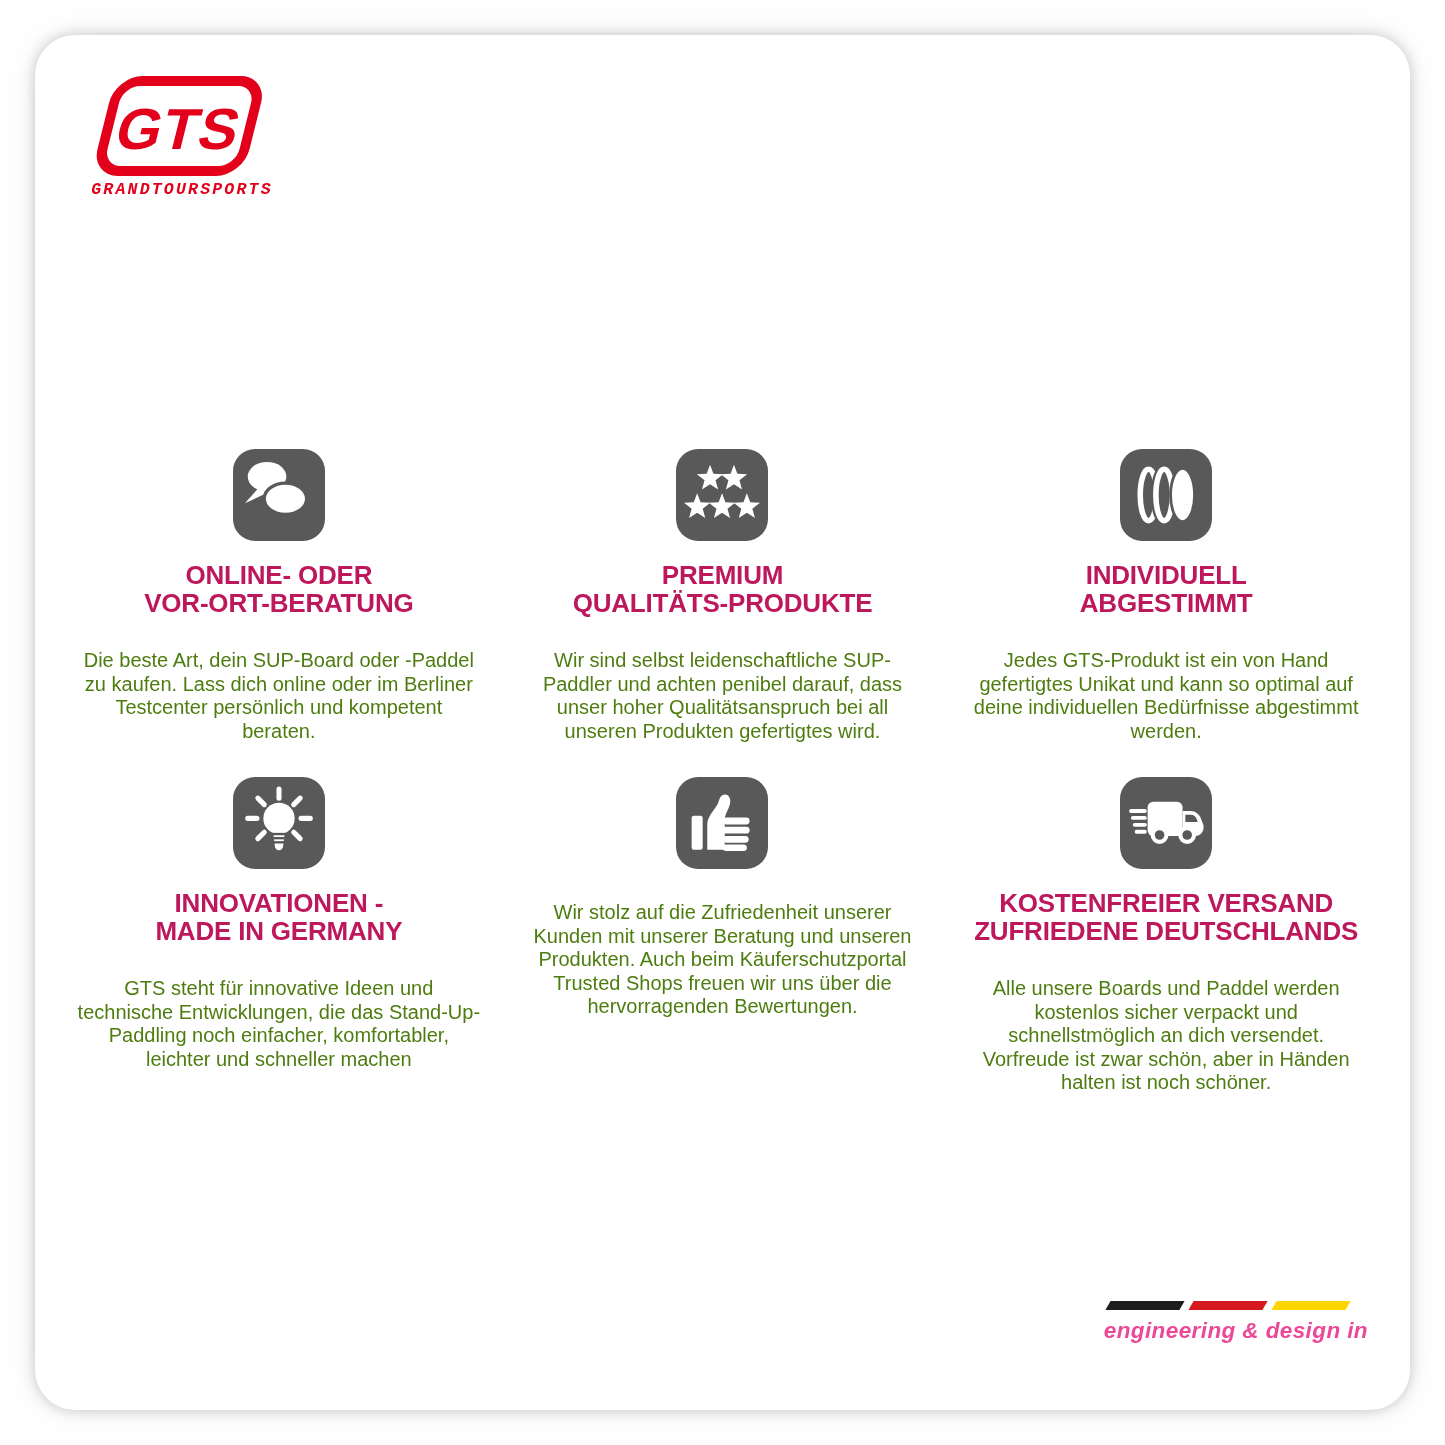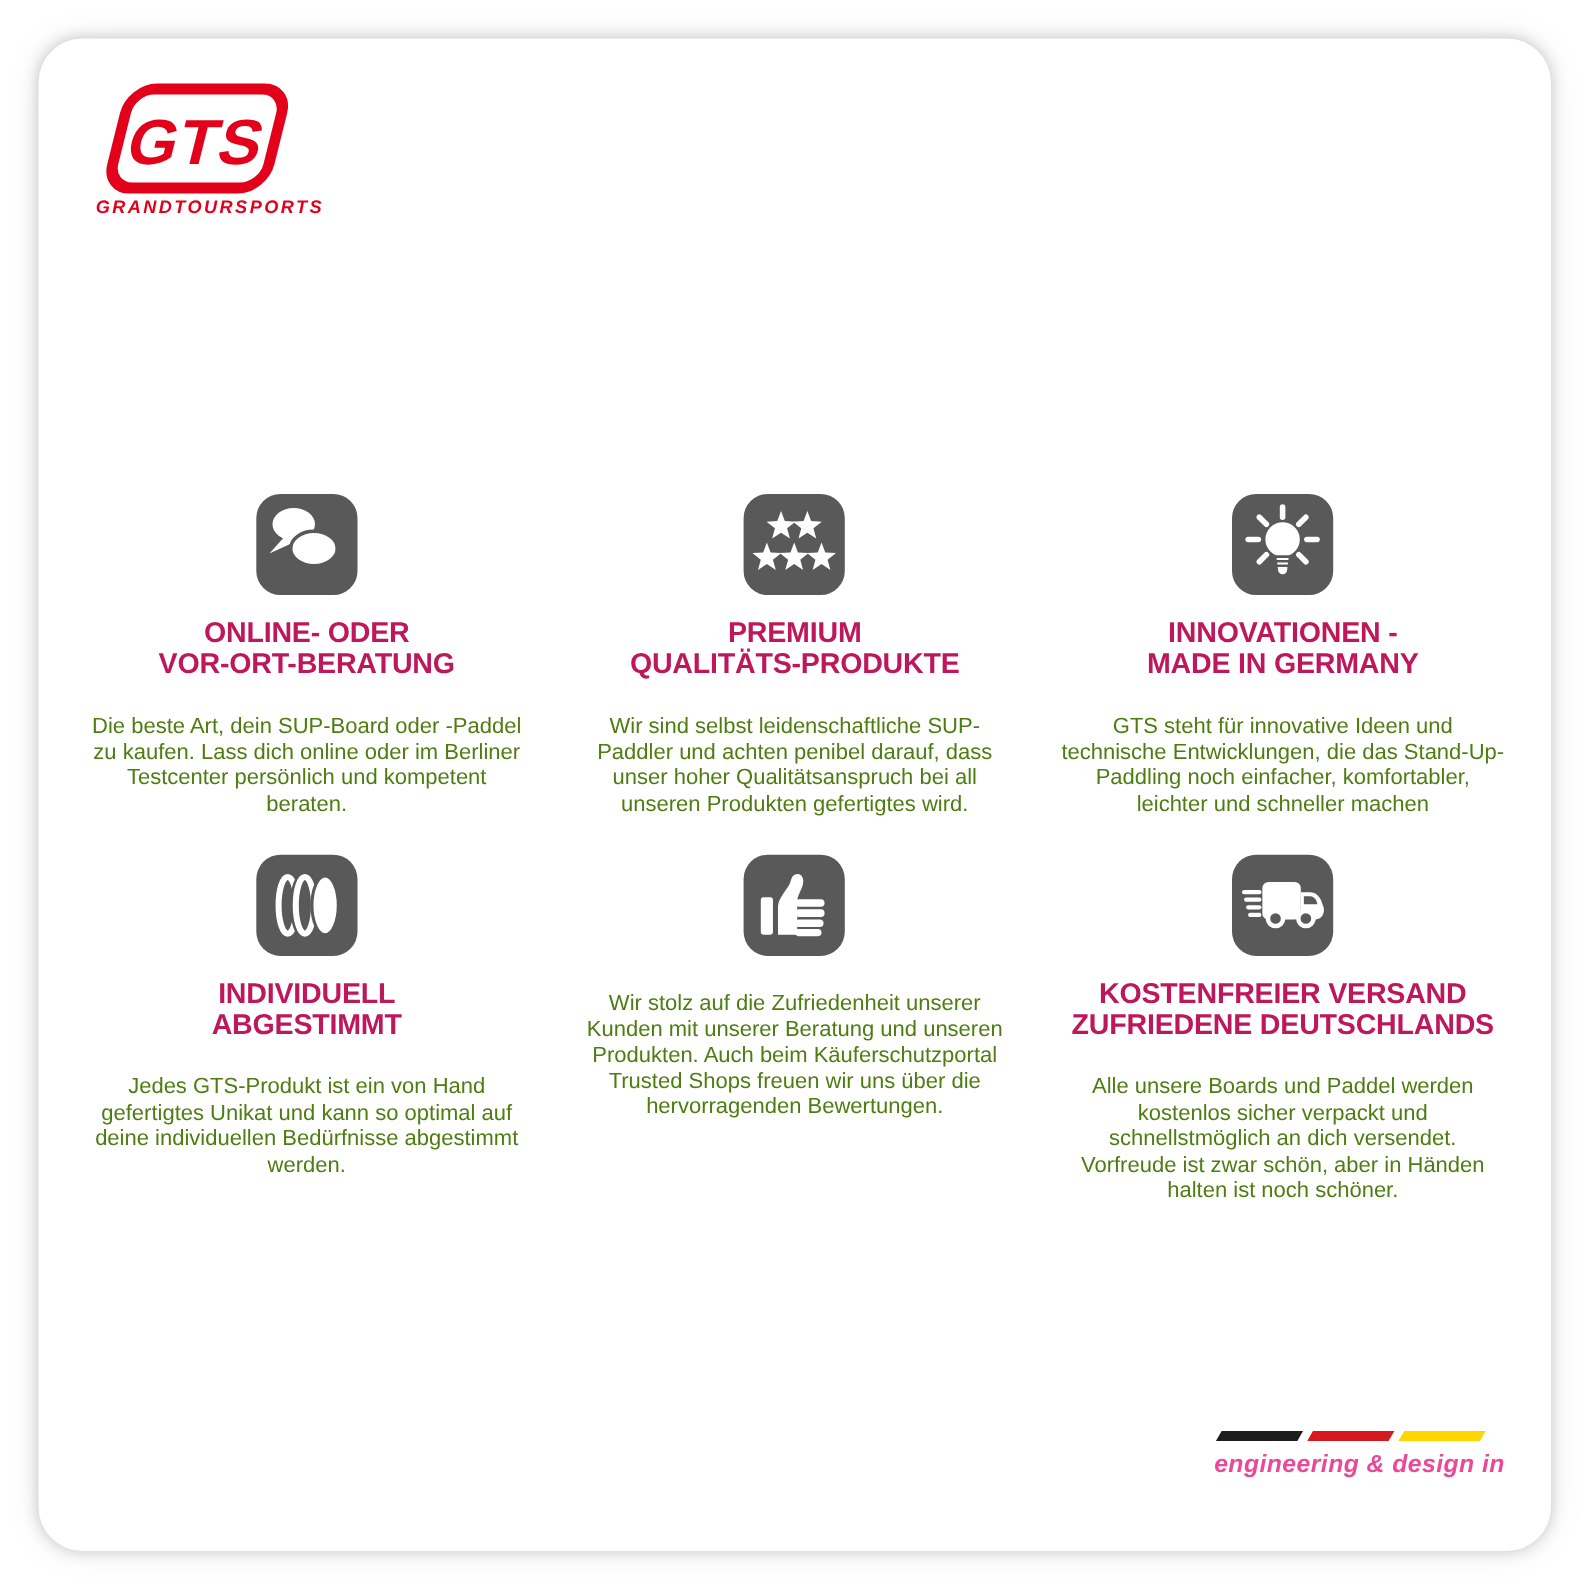--- a/index.html
+++ b/index.html
@@ -32,20 +32,21 @@
   }
   .gts-logo svg { display: block; }
   .gts-sub {
     margin-top: 1px;
     color: #e2001a;
     font-weight: bold;
     font-style: italic;
     font-size: 16.5px;
     letter-spacing: 2.2px;
     white-space: nowrap;
+    font-family: Liberation Mono, monospace;
   }
 
   
   .features {
     position: absolute;
     left: 22px;
     right: 22px;
     top: 414px;
     display: grid;
     grid-template-columns: 1fr 1fr 1fr;
@@ -164,20 +165,33 @@
           <use href="#star" transform="translate(77,63)"></use>
         </svg>
       </div>
       <h3><span>PREMIUM</span><br><span>QUALITÄTS-PRODUKTE</span></h3>
       <p>Wir sind selbst leidenschaftliche SUP-Paddler und achten penibel darauf, dass unser hoher Qualitätsanspruch bei all unseren Produkten gefertigtes wird.</p>
     </div>
 
     <div class="feature">
       <div class="icon-tile">
         <svg viewBox="0 0 100 100">
+          <ellipse cx="31" cy="50" rx="9" ry="28" fill="none" stroke="#ffffff" stroke-width="6"></ellipse>
+          <ellipse cx="48" cy="50" rx="9" ry="28" fill="none" stroke="#595959" stroke-width="11"></ellipse>
+          <ellipse cx="48" cy="50" rx="9" ry="28" fill="none" stroke="#ffffff" stroke-width="6"></ellipse>
+          <ellipse cx="68" cy="50" rx="13" ry="29" fill="#ffffff" stroke="#595959" stroke-width="3"></ellipse>
+        </svg>
+      </div>
+      <h3><span>INDIVIDUELL</span><br><span>ABGESTIMMT</span></h3>
+      <p>Jedes GTS-Produkt ist ein von Hand gefertigtes Unikat und kann so optimal auf deine individuellen Bedürfnisse abgestimmt werden.</p>
+    </div>
+
+    <div class="feature">
+      <div class="icon-tile">
+        <svg viewBox="0 0 100 100">
           <g stroke="#ffffff" stroke-width="5.5" stroke-linecap="round">
             <line x1="50" y1="13" x2="50" y2="23"></line>
             <line x1="73" y1="23" x2="66" y2="30"></line>
             <line x1="84" y1="45" x2="74" y2="45"></line>
             <line x1="73" y1="67" x2="66" y2="60"></line>
             <line x1="27" y1="23" x2="34" y2="30"></line>
             <line x1="16" y1="45" x2="26" y2="45"></line>
             <line x1="27" y1="67" x2="34" y2="60"></line>
           </g>
           <circle cx="50" cy="45" r="17" fill="#ffffff"></circle>
@@ -189,33 +203,20 @@
           </g>
         </svg>
       </div>
       <h3><span>INNOVATIONEN -</span><br><span>MADE IN GERMANY</span></h3>
       <p>GTS steht für innovative Ideen und technische Entwicklungen, die das Stand-Up-Paddling noch einfacher, komfortabler, leichter und schneller machen</p>
     </div>
 
     <div class="feature">
       <div class="icon-tile">
         <svg viewBox="0 0 100 100">
-          <ellipse cx="31" cy="50" rx="9" ry="28" fill="none" stroke="#ffffff" stroke-width="6"></ellipse>
-          <ellipse cx="48" cy="50" rx="9" ry="28" fill="none" stroke="#595959" stroke-width="11"></ellipse>
-          <ellipse cx="48" cy="50" rx="9" ry="28" fill="none" stroke="#ffffff" stroke-width="6"></ellipse>
-          <ellipse cx="68" cy="50" rx="13" ry="29" fill="#ffffff" stroke="#595959" stroke-width="3"></ellipse>
-        </svg>
-      </div>
-      <h3><span>INDIVIDUELL</span><br><span>ABGESTIMMT</span></h3>
-      <p>Jedes GTS-Produkt ist ein von Hand gefertigtes Unikat und kann so optimal auf deine individuellen Bedürfnisse abgestimmt werden.</p>
-    </div>
-
-    <div class="feature">
-      <div class="icon-tile">
-        <svg viewBox="0 0 100 100">
           <rect x="17" y="42" width="12" height="37" rx="2.5" fill="#ffffff"></rect>
           <path d="M34,79 L34,52 C34,44 40,38 45,30 C47,26 47,22 50,20 C55,17 59,21 59,26 C59,33 54,38 53,45 L53,79 Z" fill="#ffffff"></path>
           <g fill="#ffffff">
             <rect x="51" y="44" width="29" height="7.5" rx="3.75"></rect>
             <rect x="51" y="54" width="29" height="7.5" rx="3.75"></rect>
             <rect x="51" y="64" width="28" height="7.5" rx="3.75"></rect>
             <rect x="51" y="73.5" width="26" height="7" rx="3.5"></rect>
           </g>
         </svg>
       </div>

